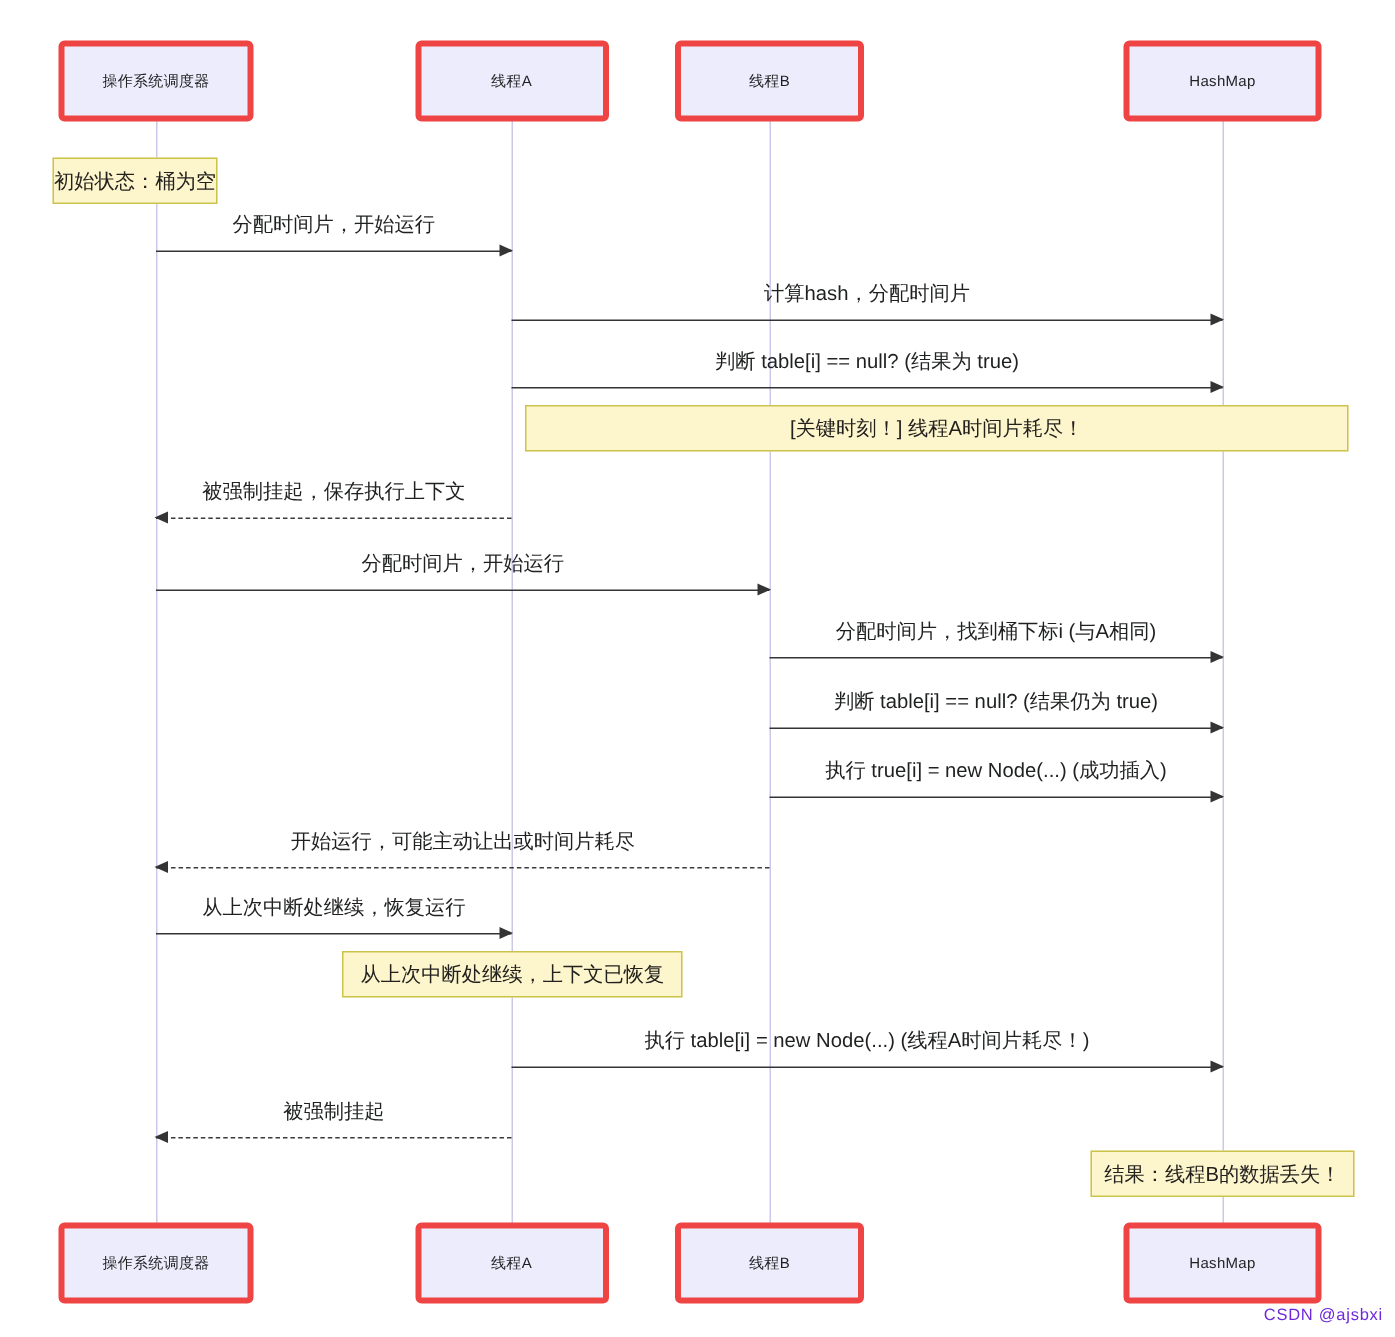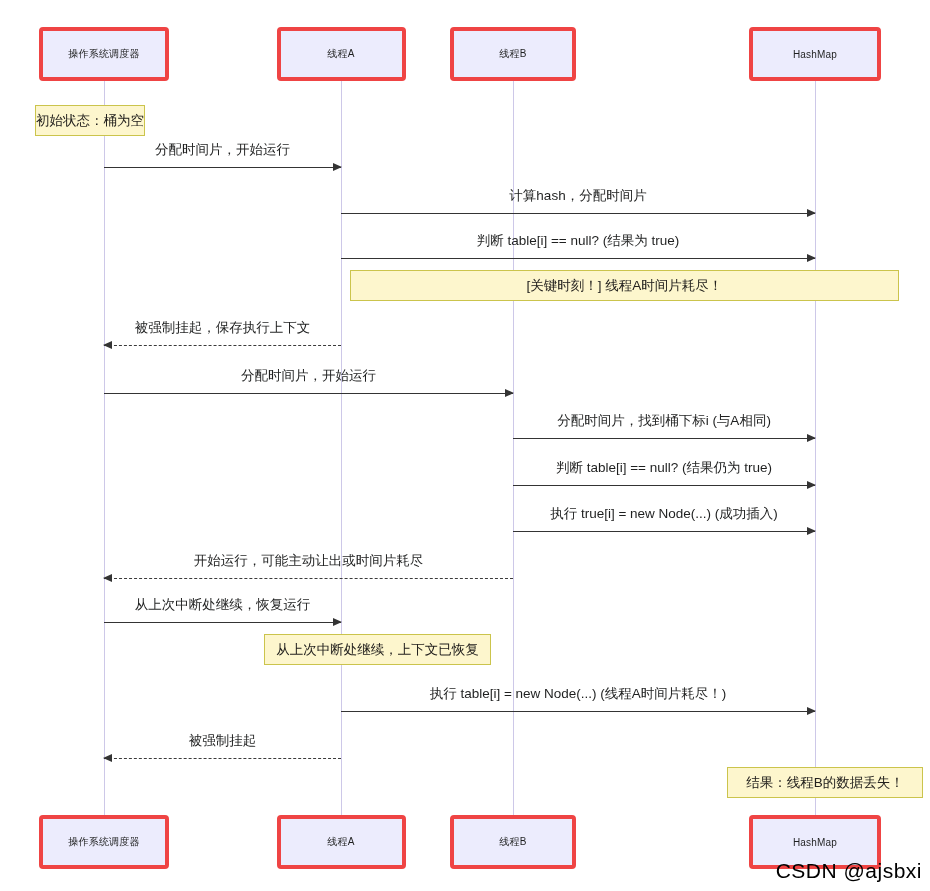--- a/index.html
+++ b/index.html
@@ -97,22 +97,22 @@
     text-align: center;
     color: #1f2020;
     font-size: 13.5px;
     white-space: nowrap;
   }
   
   .watermark {
     position: absolute;
     right: 8px;
     bottom: 8px;
-    color: #000000;
-    font-size: 21px;
+    color: #6d28d9;
+    font-size: 11px;
     letter-spacing: .5px;
     user-select: none;
     margin-top: 47px;
   }
 </style>
 </head>
 <body>
 
 <div id="diagram">
 
@@ -201,24 +201,24 @@
       </div>
     </div>
 
   <div id="notes">
       <div class="note" style="left: 35px; top: 93px; width: 110px; margin-top: 12px;">
         <span>初始状态：桶为空</span>
       </div>
       <div class="note" style="left: 320px; top: 270px; width: 549px; margin-left: 30px;">
         <span>[关键时刻！] 线程A时间片耗尽！</span>
       </div>
-      <div class="note" style="left: 228px; top: 634px; width: 227px; margin-left: 36px;">
+      <div class="note" style="left: 228px; top: 634px; width: 227px;">
         <span>从上次中断处继续，上下文已恢复</span>
       </div>
-      <div class="note" style="left: 727px; top: 767px; width: 196px;">
+      <div class="note" style="left: 727px; top: 767px; width: 176px;">
         <span>结果：线程B的数据丢失！</span>
       </div>
     </div>
 
   <div id="participants-bottom">
       <div class="participant bottom" style="width: 130px; left: 39px;">
         <span>操作系统调度器</span>
       </div>
       <div class="participant bottom" style="width: 129px; left: 276.5px;">
         <span>线程A</span>

